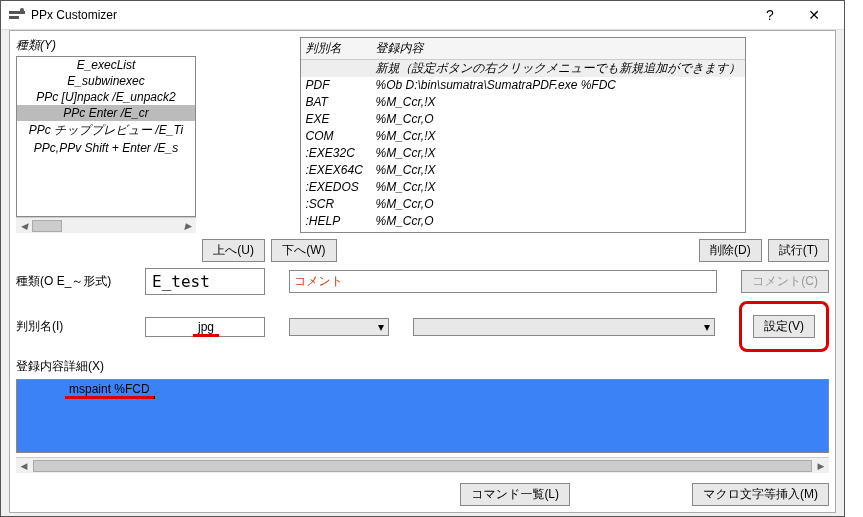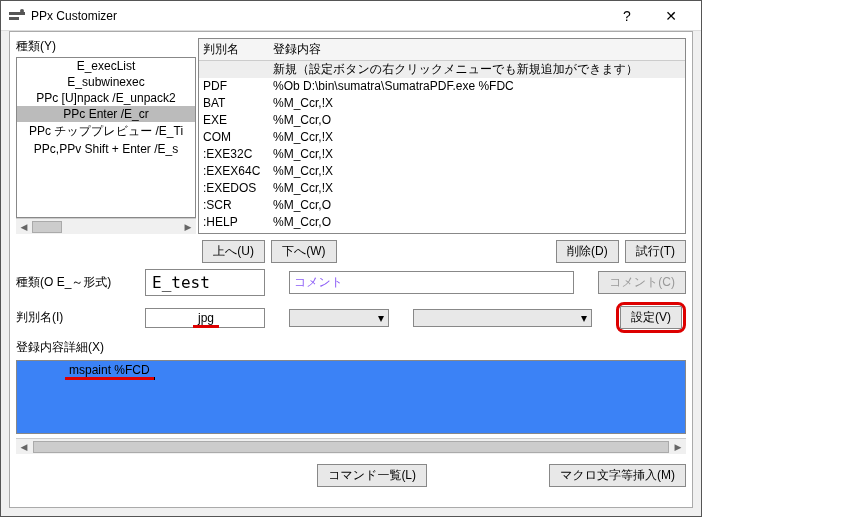--- a/index.html
+++ b/index.html
@@ -1,28 +1,28 @@
 <!DOCTYPE html>
 <html><head>
 <meta charset="utf-8">
 <style>
 * { box-sizing: border-box; font-family: "MS UI Gothic", "Meiryo", sans-serif; font-size: 12px; }
 body { margin: 0; background: #fff; }
-.window { width: 702px; height: 517px; border: 1px solid #555; background: #f0f0f0; display: flex; flex-direction: column; }
+.window { width: 845px; height: 517px; border: 1px solid #555; background: #f0f0f0; display: flex; flex-direction: column; }
 .titlebar { height: 30px; background: #fff; display: flex; align-items: center; padding: 0 8px; border-bottom: 1px solid #ddd; }
 .title-icon { width: 16px; height: 16px; margin-right: 6px; }
 .title-text { flex: 1; }
 .title-btn { width: 44px; height: 28px; display: flex; align-items: center; justify-content: center; font-size: 14px; cursor: pointer; }
 .tabs { display: flex; padding: 8px 8px 0 8px; gap: 1px; }
 .tab { padding: 4px 10px 5px 10px; background: #f0f0f0; border: 1px solid #aaa; border-bottom: none; cursor: pointer; position: relative; top: 1px; }
 .tab.active { background: #fff; border-bottom: 1px solid #fff; z-index: 2; }
 .tab-content { margin: 0 8px 8px 8px; border: 1px solid #aaa; background: #fff; padding: 6px; display: flex; flex-direction: column; gap: 4px; flex: 1; }
-.top-row { display: flex; gap: 2px; height: 196px; }
+.top-row { display: flex; gap: 21px; height: 196px; font-style: italic; }
 .left-panel { width: 180px; display: flex; flex-direction: column; }
-.right-panel { flex: 1; display: flex; flex-direction: column; }
+.right-panel { flex: 1; display: flex; flex-direction: column; align-items: center; }
 .panel-label { margin-bottom: 2px; }
 .listbox { flex: 1; border: 1px solid #888; background: #fff; overflow: auto; font-family: "MS Gothic", monospace; }
 .list-item { padding: 1px 3px; white-space: nowrap; text-align: center; }
 .list-item.sel { background: #bbb; }
 .grid { flex: 1; border: 1px solid #888; background: #fff; overflow-x: hidden; overflow-y: scroll; position: relative; }
 .grid-head { background: #f5f5f5; border-bottom: 1px solid #ccc; display: flex; padding: 2px 4px; }
 .gh1 { width: 70px; }
 .grid-rows { font-family: "MS Gothic", monospace; }
 .grid-row { display: flex; padding: 0 4px; line-height: 17px; }
 .grid-row.hl { background: #eee; }
@@ -32,21 +32,21 @@
 .btn { padding: 2px 10px; border: 1px solid #888; background: #e8e8e8; cursor: pointer; min-width: 60px; text-align: center; }
 .btn[disabled], .btn.disabled { color: #999; }
 .form-row { display: flex; align-items: center; gap: 24px; margin-top: 2px; }
 .form-label { width: 105px; }
 .form-input { border: 1px solid #888; padding: 2px 4px; background: #fff; font-family: "MS Gothic", monospace; }
 .form-input input { border: none; outline: none; width: 100%; background: transparent; font-family: inherit; font-size: 16px; }
 .dropdown { border: 1px solid #888; background: #e8e8e8; display: flex; align-items: center; padding: 1px 4px; }
 .dropdown .dd-arrow { margin-left: auto; }
 .red-underline { position: relative; margin-left: 48px; }
 .red-underline::after { content: ""; position: absolute; left: -5px; right: -5px; bottom: -3px; height: 3px; background: #d00; }
-.red-box { border: 3px solid #d00; border-radius: 8px; padding: 1px; }
+.red-box { border: 3px solid #d00; border-radius: 8px; padding: 11px; }
 .textarea { border: 1px solid #888; background: #3b82f6; height: 74px; overflow-y: scroll; padding: 2px 4px; font-family: "MS Gothic", monospace; }
 .textarea-content { display: inline; }
 .cursor-line::after { content: ""; border-right: 1px solid #000; margin-left: 1px; }
 .hscroll { height: 16px; border-top: 1px solid #ccc; display: flex; align-items: center; background: #f0f0f0; }
 .hscroll .arrow { width: 16px; text-align: center; color: #666; font-size: 9px; }
 .hscroll .thumb { width: 30px; height: 12px; background: #ccc; border: 1px solid #aaa; }
 .hscroll .thumb2 { flex: 1; height: 12px; background: #ccc; border: 1px solid #aaa; margin: 0 1px; }
 </style>
 </head>
 <body>
@@ -144,21 +144,21 @@
       <div class="btn">上へ(U)</div>
       <div class="btn">下へ(W)</div>
       <div class="spacer"></div>
       <div class="btn">削除(D)</div>
       <div class="btn">試行(T)</div>
     </div>
 
     <div class="form-row">
       <div class="form-label">種類(O E_～形式)</div>
       <div class="form-input" style="width:120px"><input value="E_test" style=""></div>
-      <div class="form-input" style="flex:1;color:#8b5cf6">コメント</div>
+      <div class="form-input" style="flex:1;color:#c2410c">コメント</div>
       <div class="btn disabled">コメント(C)</div>
     </div>
 
     <div class="form-row">
       <div class="form-label">判別名(I)</div>
       <div class="form-input" style="width:120px"><span class="red-underline">jpg</span></div>
       <div class="dropdown" style="width:100px">
           <span></span>
           <span class="dd-arrow">▾</span>
         </div>

